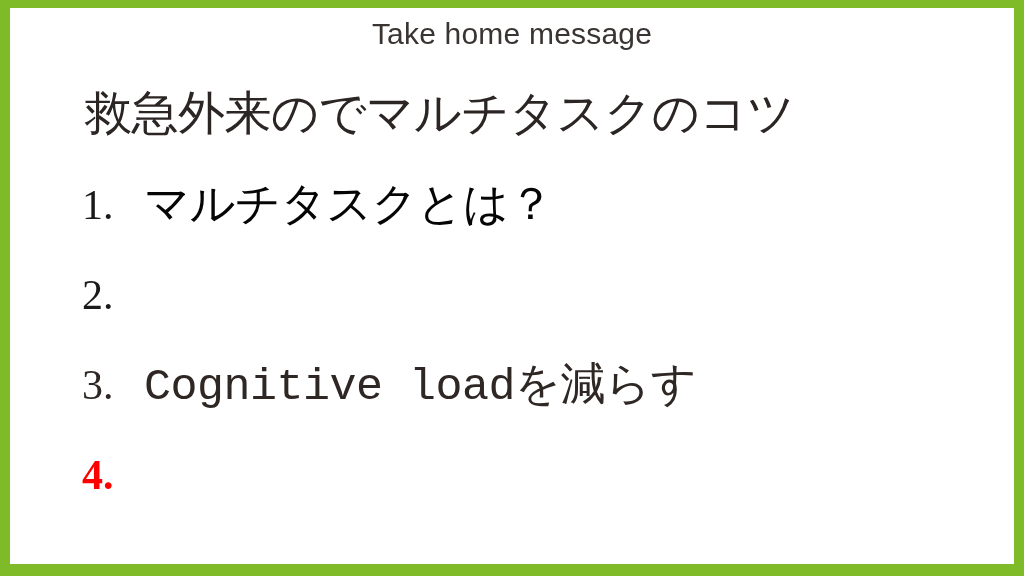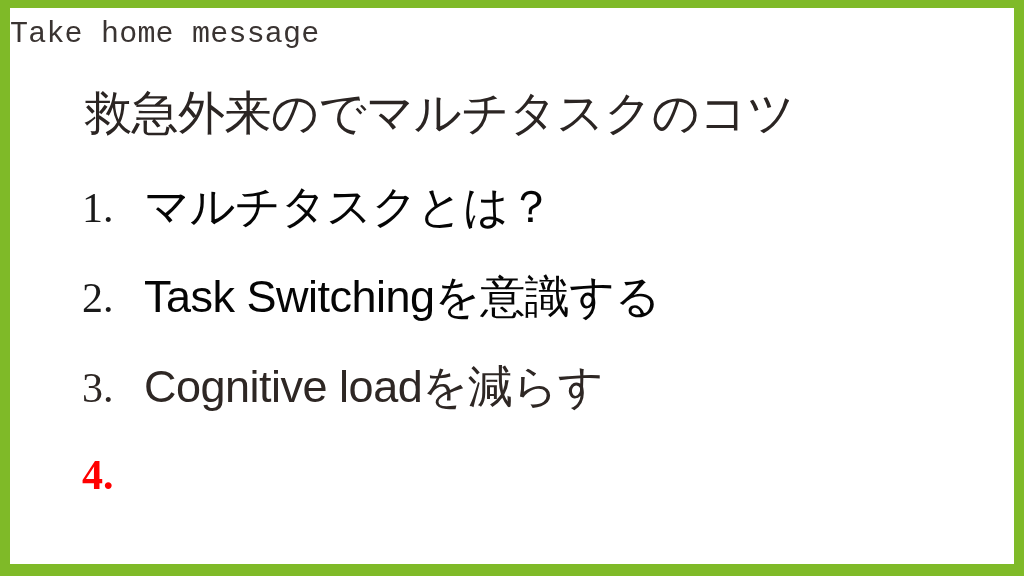--- a/index.html
+++ b/index.html
@@ -31,21 +31,22 @@
     box-sizing: border-box;
     overflow: hidden;
   }
 
   
   #slide-title {
     position: absolute;
     left: 0;
     top: 9px;
     width: 100%;
-    font-family: Liberation Mono, monospace;
+    text-align: center;
+    font-family: Liberation Sans, sans-serif;
     font-size: 30px;
     font-weight: 400;
     color: #3a3432;
     letter-spacing: 0.2px;
     white-space: nowrap;
   }
 
   
   #main-heading {
     position: absolute;
@@ -85,21 +86,21 @@
     font-family: "Liberation Serif", "DejaVu Serif", serif;
     font-size: 42px;
     font-weight: 400;
     color: #1a1a1a;
     width: 62px;
     flex: 0 0 62px;
     line-height: 1;
   }
 
   .item-text {
-    font-family: Liberation Sans, sans-serif;
+    font-family: Liberation Mono, monospace;
     font-size: 45px;
     font-weight: 400;
     color: #050505;
     line-height: 1;
     letter-spacing: -0.5px;
     white-space: nowrap;
   }
 
   
   #list-item-3 .item-number { color: #2e2724; }
@@ -128,21 +129,20 @@
 
     <div id="numbered-list">
 
       <div class="list-item" id="list-item-1">
         <span class="item-number">1.</span>
         <span class="item-text">マルチタスクとは？</span>
       </div>
 
       <div class="list-item" id="list-item-2">
         <span class="item-number">2.</span>
-        <span class="item-text">Task Switchingを意識する</span>
       </div>
 
       <div class="list-item" id="list-item-3">
         <span class="item-number">3.</span>
         <span class="item-text">Cognitive loadを減らす</span>
       </div>
 
       <div class="list-item last-item" id="list-item-4">
         <span class="item-number">4.</span>
       </div>

